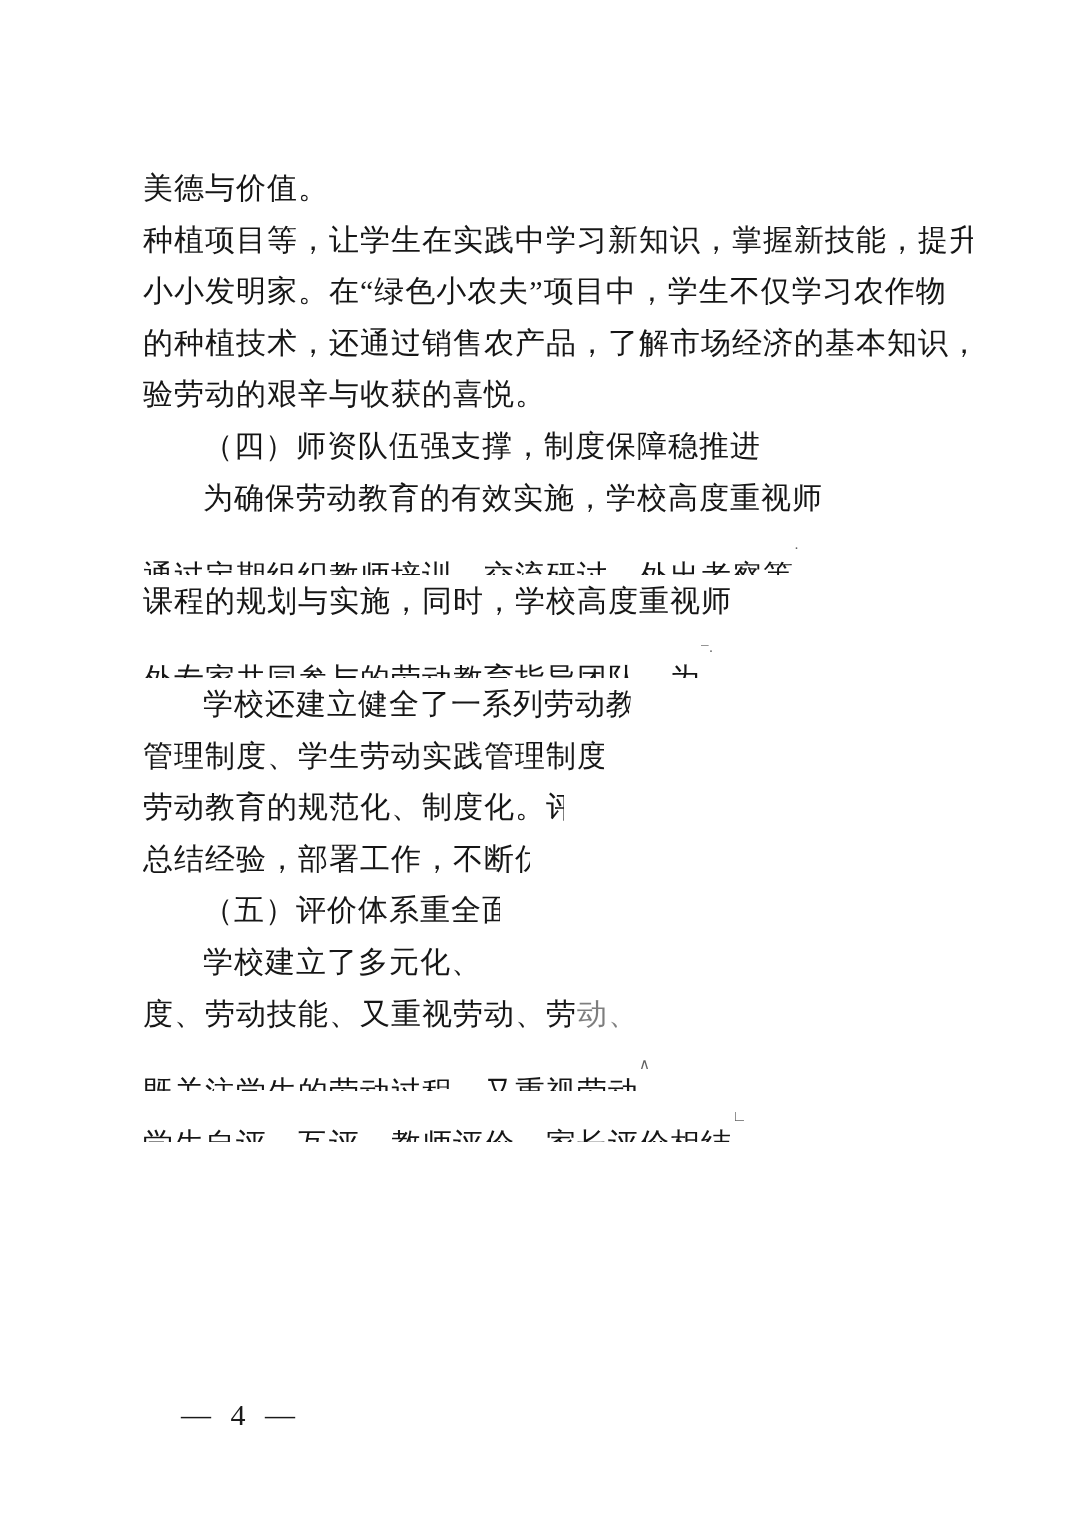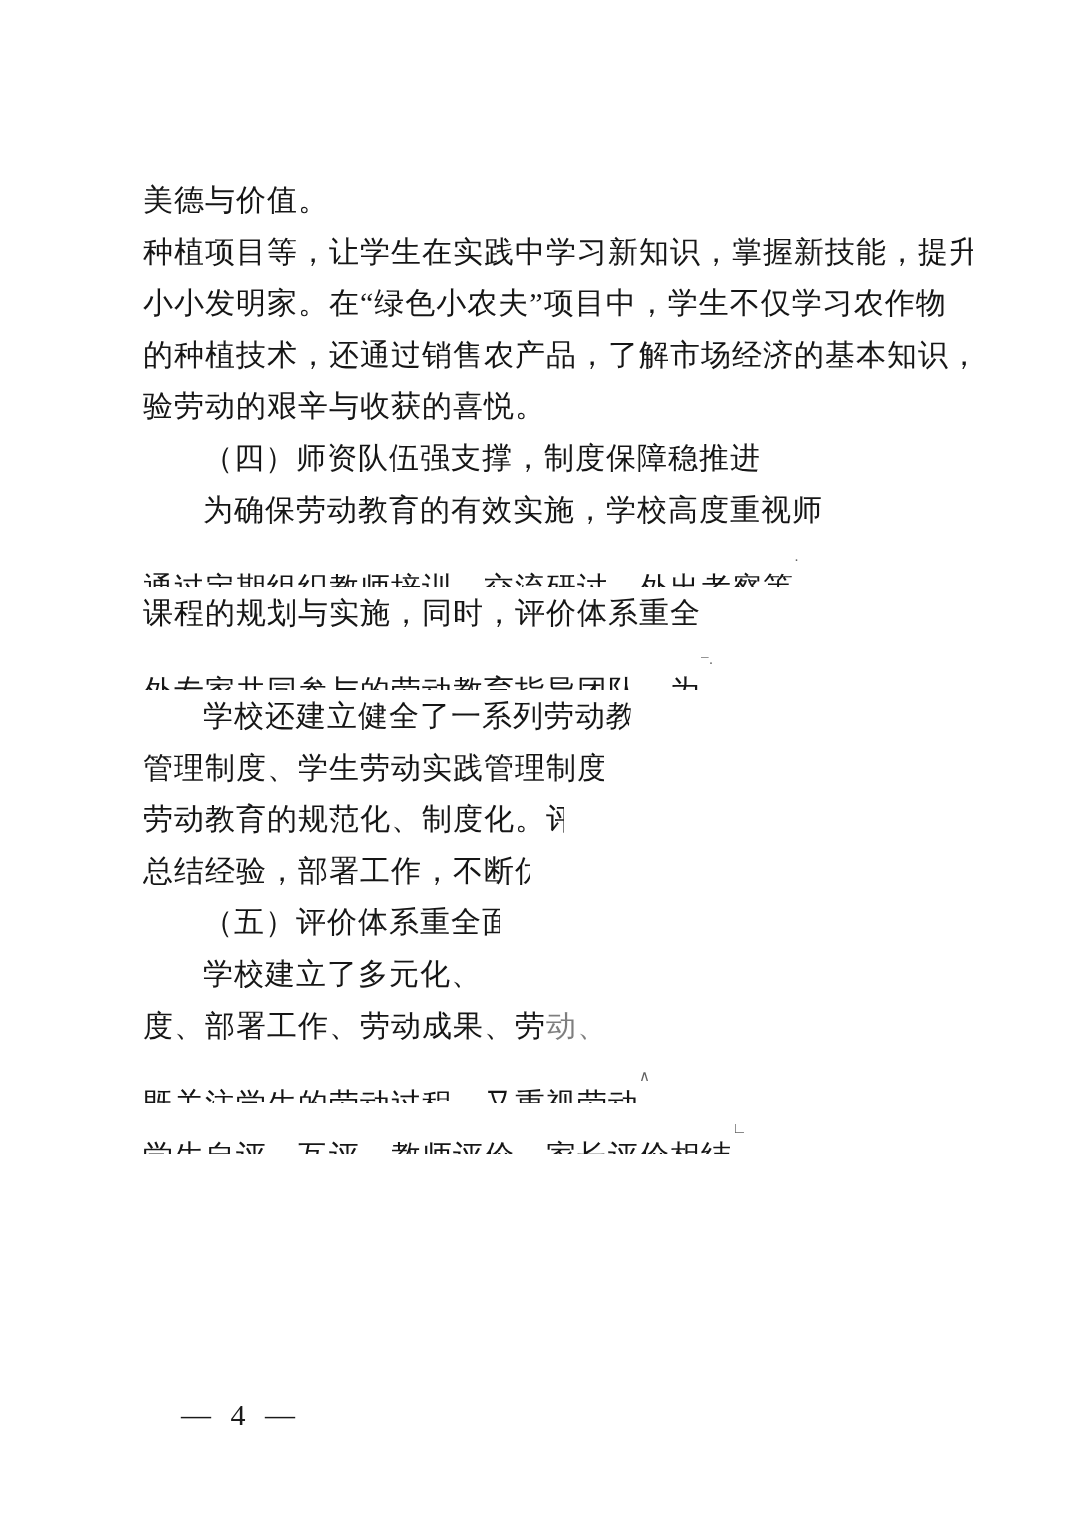--- a/index.html
+++ b/index.html
@@ -13,21 +13,21 @@
     height: 1527px;
     margin: 0 auto;
     background: #ffffff;
     overflow: hidden;
     font-family: "Liberation Serif", "DejaVu Serif", serif;
     color: #161616;
   }
   .text-block {
     position: absolute;
     left: 143px;
-    top: 174px;
+    top: 162px;
     width: 830px;
   }
   .line {
     font-size: 30px;
     line-height: 51.6px;
     height: 51.6px;
     letter-spacing: 1px;
     white-space: nowrap;
     overflow: hidden;
   }
@@ -71,28 +71,28 @@
 
   <div class="text-block">
       <div class="line"><span class="line-text">美德与价值。</span></div>
       <div class="line"><span class="line-text">种植项目等，让学生在实践中学习新知识，掌握新技能，提升解</span></div>
       <div class="line"><span class="line-text">小小发明家。在“绿色小农夫”项目中，学生不仅学习农作物</span></div>
       <div class="line"><span class="line-text">的种植技术，还通过销售农产品，了解市场经济的基本知识，体</span></div>
       <div class="line"><span class="line-text">验劳动的艰辛与收获的喜悦。</span></div>
       <div class="line indent"><span class="line-text">（四）师资队伍强支撑，制度保障稳推进</span></div>
       <div class="line indent"><span class="line-text">为确保劳动教育的有效实施，学校高度重视师</span></div>
       <div class="line"><span class="line-text">通过定期组织教师培训、交流研讨、外出考察等</span><span class="tail mark">·</span></div>
-      <div class="line"><span class="line-text">课程的规划与实施，同时，评价体系重全</span></div>
+      <div class="line"><span class="line-text">课程的规划与实施，同时，学校高度重视师</span></div>
       <div class="line"><span class="line-text">外专家共同参与的劳动教育指导团队，为</span><span class="tail mark">¯·</span></div>
       <div class="line indent"><span class="line-text">学校还建立健全了一系列劳动</span><span class="tail clip80">教</span></div>
       <div class="line"><span class="line-text">管理制度、学生劳动实践管理制</span><span class="tail clip90">度</span></div>
       <div class="line"><span class="line-text">劳动教育的规范化、制度化。</span><span class="tail clip60">评</span></div>
       <div class="line"><span class="line-text">总结经验，部署工作，不断</span><span class="tail clip50">优</span></div>
       <div class="line indent"><span class="line-text">（五）评价体系重全</span><span class="tail clip60">面</span></div>
       <div class="line indent"><span class="line-text">学校建立了多元化、</span></div>
-      <div class="line"><span class="line-text">度、部署工作、劳动成果、劳</span><span class="tail faded">动、</span></div>
+      <div class="line"><span class="line-text">度、劳动技能、又重视劳动、劳</span><span class="tail faded">动、</span></div>
       <div class="line"><span class="line-text">既关注学生的劳动过程，又重视劳动</span><span class="tail mark">∧</span></div>
       <div class="line"><span class="line-text">学生自评、互评、教师评价、家长评价相结</span><span class="tail mark">∟</span></div>
     </div>
 
   <div class="footer">— 4 —</div>
 
 </div>
 
 </body></html>

